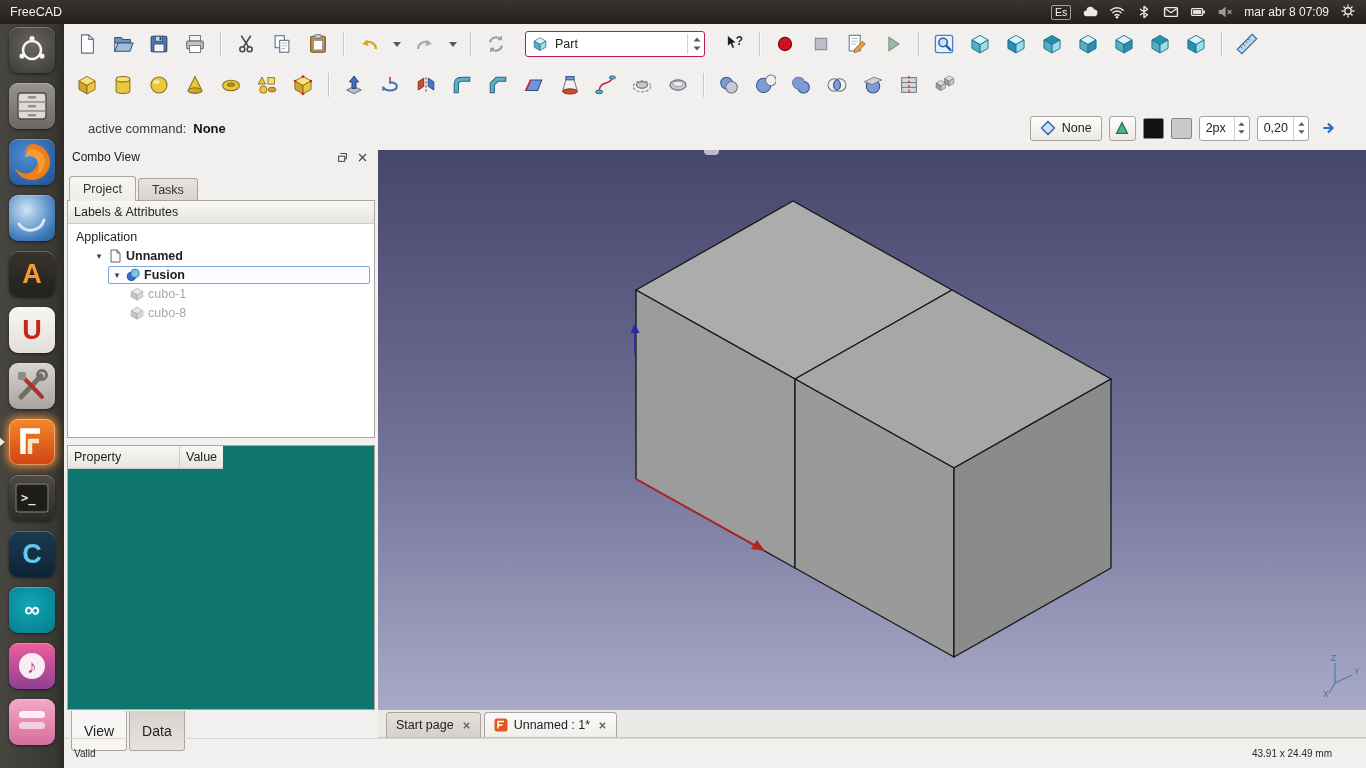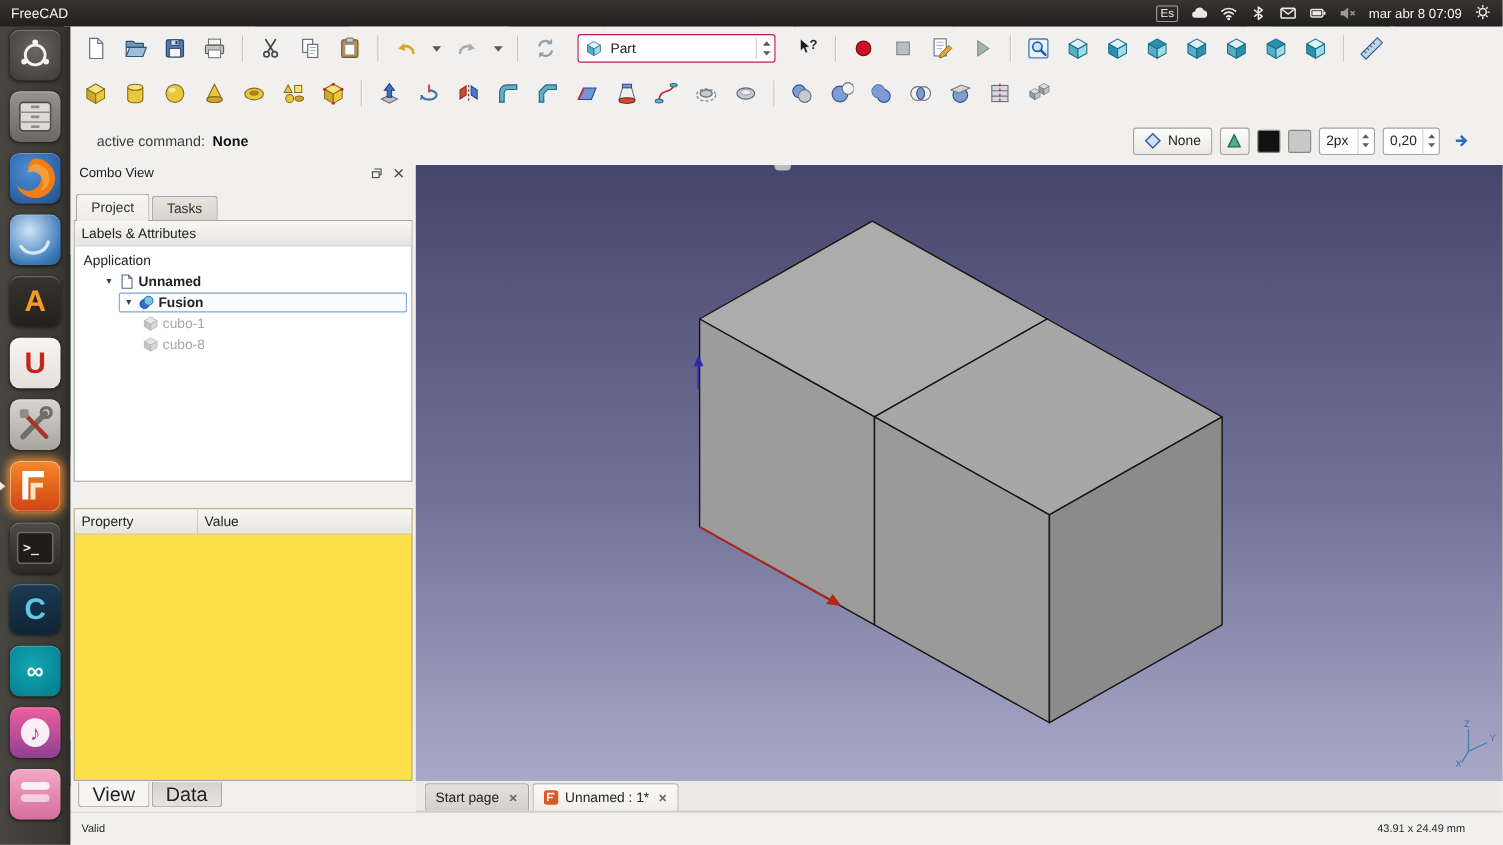--- a/index.html
+++ b/index.html
@@ -78,28 +78,28 @@
 #tree{flex:1;overflow:hidden;padding-top:3px}
 .trow{display:flex;align-items:center;height:19px;padding:0 4px 0 4px;font-size:12.5px;color:#222}
 .tind{flex:0 0 auto;height:1px}
 .twrap{flex:1;display:flex;align-items:center;gap:4px;height:18px;border:1px solid transparent;border-radius:2px;padding:0 3px}
 .trow.selected .twrap{border-color:#7da7d9;background:#fafcff}
 .trow.bold{font-weight:bold}
 .trow.disabled{color:#a8a8a8}
 .trow.disabled .ticn{opacity:.55}
 .texp{width:10px;font-size:9px;color:#3c3c3c;display:inline-flex;justify-content:center}
 .ticn{width:14px;height:14px;display:inline-flex}
-.propbox{margin-top:24px;border:1px solid #aaa69f;background:#fde047;flex:1;display:flex;flex-direction:column;min-height:0}
+.propbox{margin-top:7px;border:1px solid #aaa69f;background:#0f766e;flex:1;display:flex;min-height:0}
 .phead{height:23px;display:flex;border-bottom:1px solid #cfccc6;background:linear-gradient(#f8f7f5,#e7e5e1);font-size:12.5px;flex:0 0 auto}
 .pcol1{width:112px;display:flex;align-items:center;padding:0 6px;border-right:1px solid #cfccc6}
 .pcol2{flex:1;display:flex;align-items:center;padding:0 6px}
 .pbody{flex:1}
 .btabs{height:27px;display:flex;align-items:flex-start;padding-left:4px;gap:2px;margin-top:1px}
-.btab{height:23px;padding:0 12px;display:flex;align-items:center;border:1px solid #aaa69f;border-top:none;
-  border-radius:0 0 3.5px 3.5px;background:linear-gradient(#d6d3cd,#e7e4e0);font-size:18px}
+.btab{height:40px;padding:0 12px;display:flex;align-items:center;border:1px solid #aaa69f;border-top:none;
+  border-radius:0 0 3.5px 3.5px;background:linear-gradient(#d6d3cd,#e7e4e0);font-size:14px}
 .btab.active{background:#f6f5f3}
 
 #viewwrap{flex:1;display:flex;flex-direction:column;min-width:0}
 #viewport{flex:1;position:relative;overflow:hidden;
   background:linear-gradient(180deg,#46456b 0%,#73739a 55%,#a9a9c7 100%)}
 #viewport>svg.scene{position:absolute;inset:0;width:100%;height:100%}
 .notch{position:absolute;left:326px;top:0;width:15px;height:5px;background:#c6c6d4;border-radius:0 0 4px 4px;opacity:.9}
 .triad{position:absolute;right:3px;bottom:12px;width:42px;height:46px}
 .triad text{font-size:8.5px;fill:#3f6fae}
 

